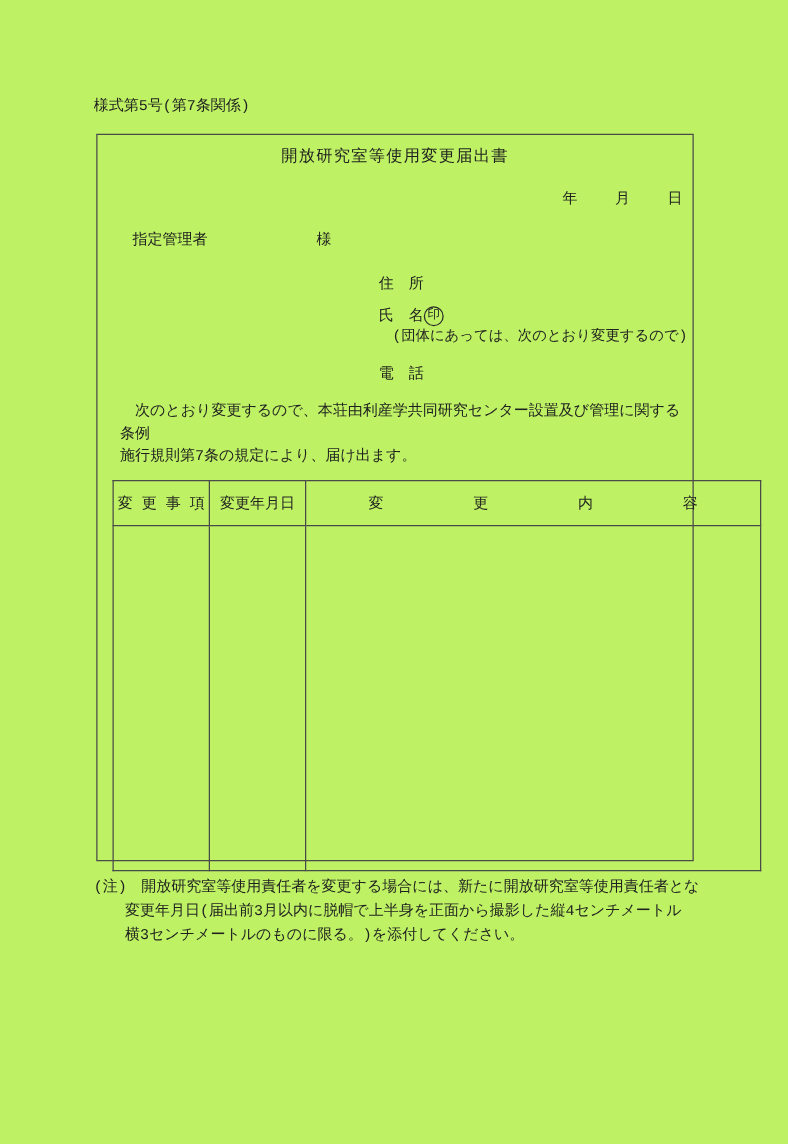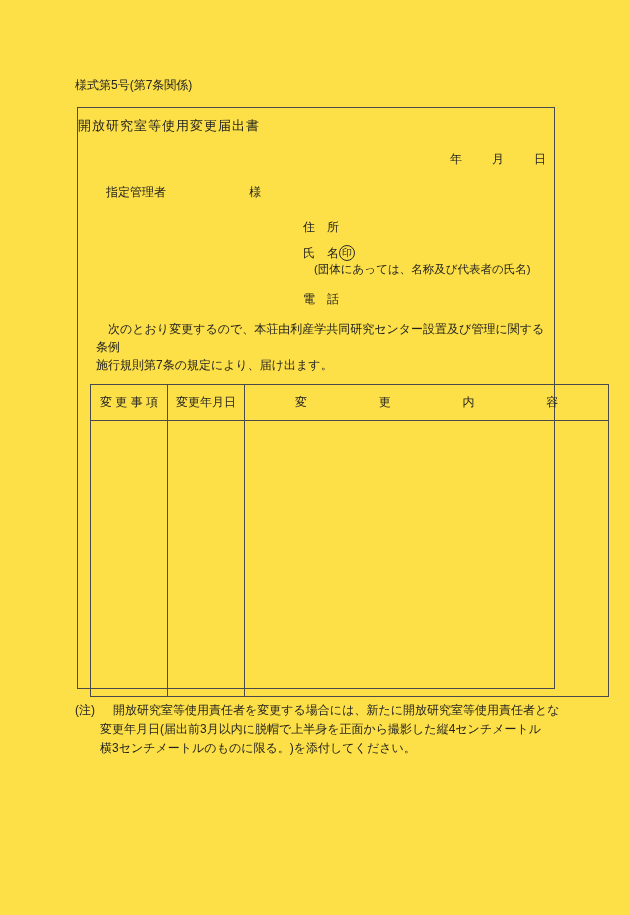--- a/index.html
+++ b/index.html
@@ -1,38 +1,38 @@
 <!DOCTYPE html>
 <html><head>
 <meta charset="utf-8">
 <style>
   * { margin: 0; padding: 0; box-sizing: border-box; }
   html, body { background: #ffffff; }
   .sheet {
     position: relative;
     width: 630px;
     height: 915px;
-    background: #fde047;
+    background: #bef264;
     color: #1f1f1f;
-    font-family: Liberation Sans, sans-serif;
+    font-family: Liberation Mono, monospace;
     font-size: 12px;
   }
   .form-number {
     padding-top: 76px;
     margin-left: 75px;
     line-height: 18px;
   }
   .outer-box {
     margin: 13px 0 0 77px;
     width: 478px;
     height: 582px;
     border: 1px solid #4a4a4a;
   }
   .title {
-    text-align: left;
+    text-align: center;
     padding-top: 9px;
     font-size: 13px;
     letter-spacing: 1px;
     line-height: 18px;
   }
   .date-line {
     display: flex;
     justify-content: flex-end;
     margin-top: 15px;
     padding-right: 8px;
@@ -142,21 +142,21 @@
       <span class="honorific">様</span>
     </div>
 
     <div class="field-line address">住　所</div>
 
     <div class="name-row">
       <span>氏　名</span>
       <span class="seal">印</span>
     </div>
 
-    <div class="name-note">(団体にあっては、名称及び代表者の氏名)</div>
+    <div class="name-note">(団体にあっては、次のとおり変更するので)</div>
 
     <div class="field-line phone">電　話</div>
 
     <div class="paragraph">
       <div>　次のとおり変更するので、本荘由利産学共同研究センター設置及び管理に関する条例</div>
       <div>施行規則第7条の規定により、届け出ます。</div>
     </div>
 
     <table class="change-table">
       <thead>

